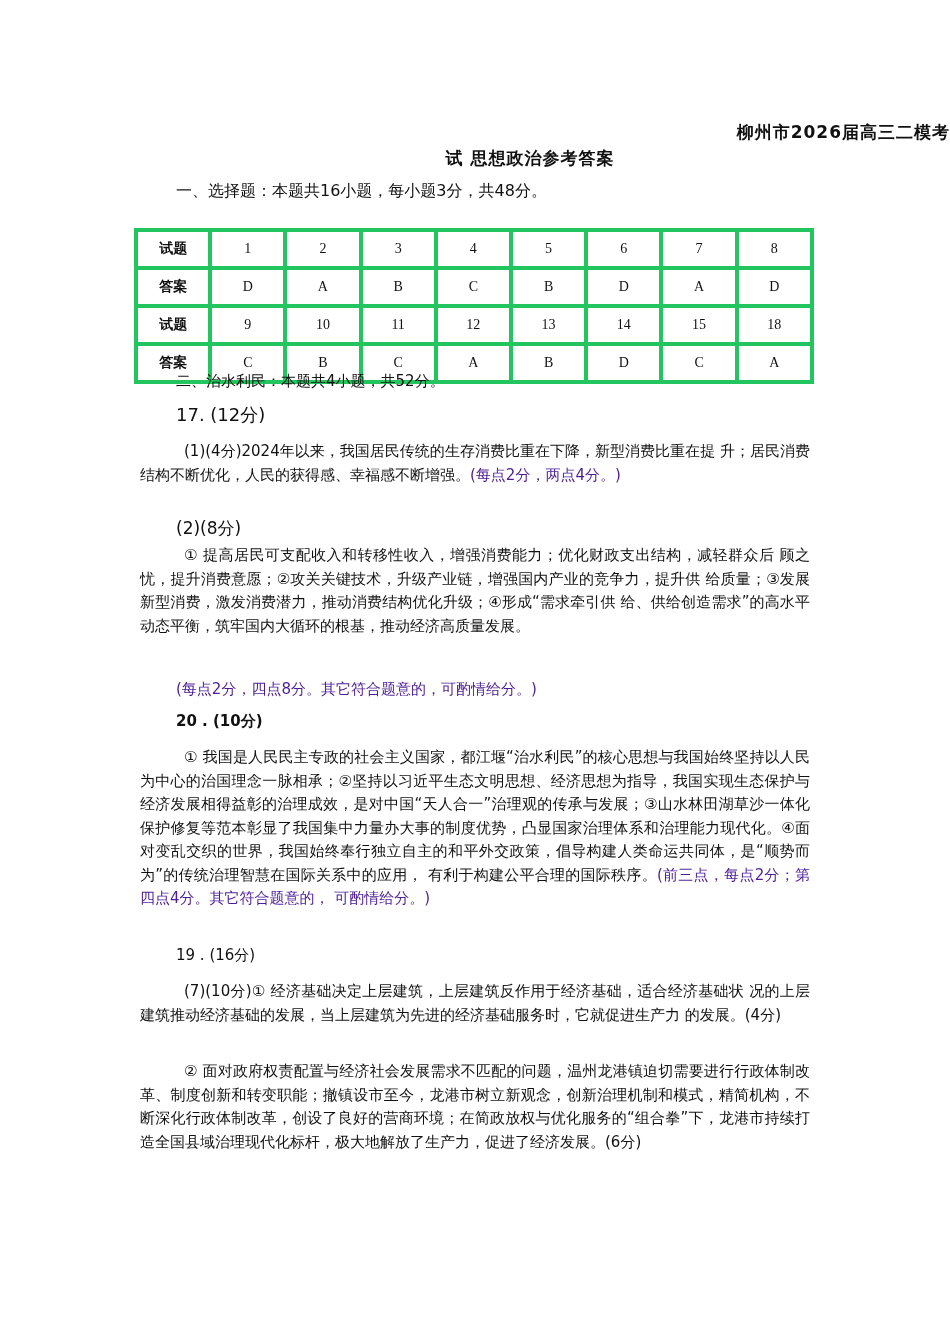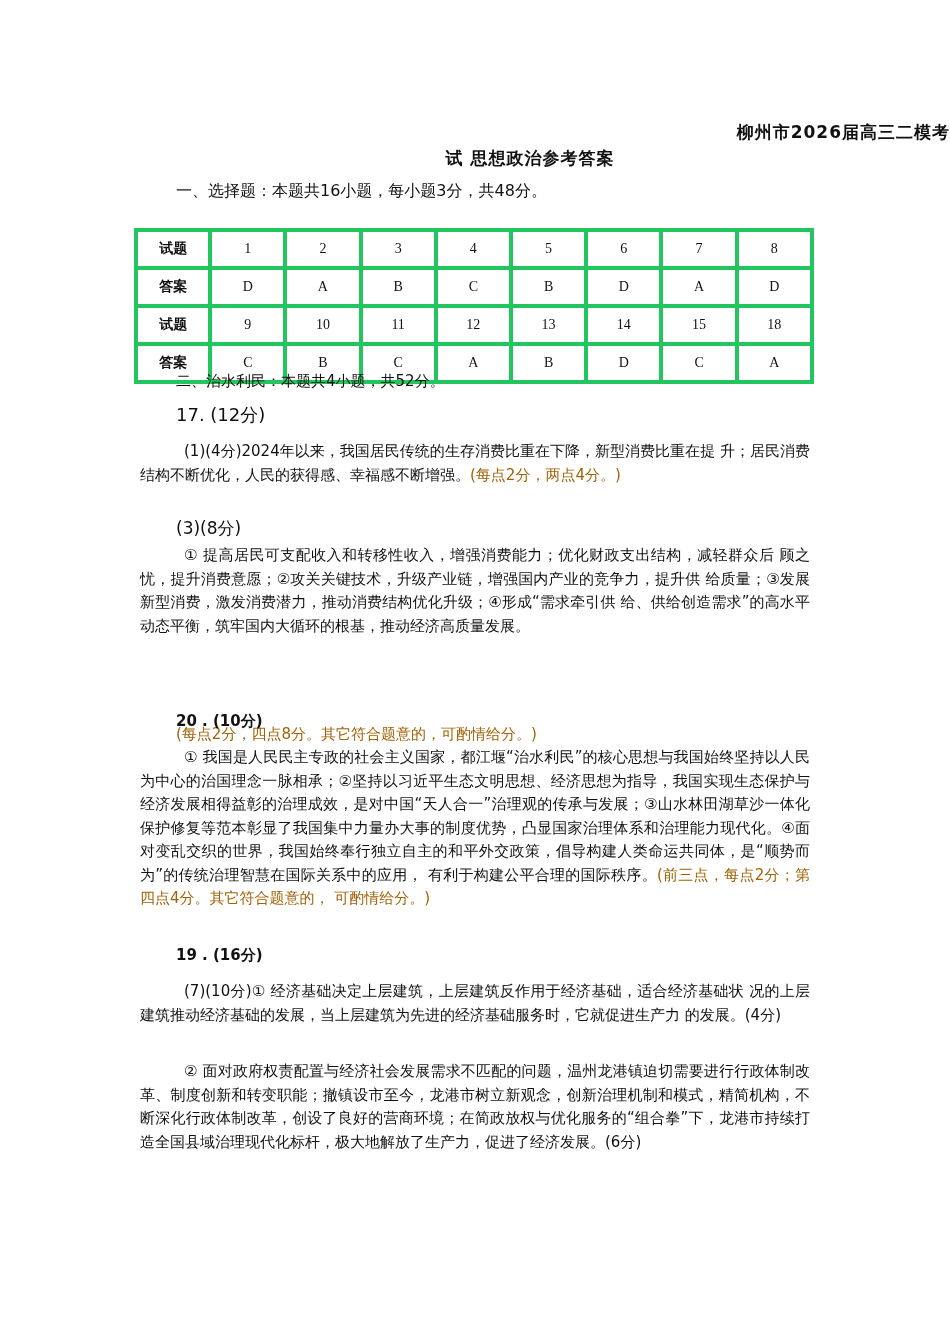--- a/index.html
+++ b/index.html
@@ -34,25 +34,25 @@
     font-family: "DejaVu Sans", sans-serif; font-weight: bold;
     font-size: 14px; width: 74px;
   }
   .sec2 { left: 176px; top: 372px; font-size: 15px; }
   .q17 { left: 176px; top: 403px; font-size: 18px; }
   .para {
     position: absolute; left: 140px; width: 670px;
     font-size: 15px; line-height: 23.5px; text-indent: 44px;
     text-align: justify;
   }
-  .blue { color: #a16207; margin-top: 45px; }
+  .blue { color: #4c1d95; }
   .sub2 { left: 176px; top: 517px; font-size: 17px; }
   .note17 { left: 176px; top: 680px; font-size: 15px; }
   .q18 { left: 176px; top: 712px; font-size: 15px; font-weight: bold; }
-  .q19 { left: 176px; top: 946px; font-size: 15px; font-weight: bold; text-align: right; }
+  .q19 { left: 176px; top: 946px; font-size: 15px; font-weight: normal; text-align: right; }
 </style>
 </head>
 <body>
 
 <div class="abs title1">柳州市2026届高三二模考</div>
 <div class="abs title2">试  思想政治参考答案</div>
 <div class="abs sec1">一、选择题：本题共16小题，每小题3分，共48分。</div>
 
 <table class="answers">
   <tbody>
@@ -101,21 +101,21 @@
     <td>A</td>
   </tr>
 </tbody>
   </table>
 
 <div class="abs sec2">二、治水利民：本题共4小题，共52分。</div>
 
 <div class="abs q17">17. (12分)</div>
 <div class="para" style="top:440px;"><span>(1)(4分)2024年以来，我国居民传统的生存消费比重在下降，新型消费比重在提 升；居民消费结构不断优化，人民的获得感、幸福感不断增强。</span><span class="blue">(每点2分，两点4分。)</span></div>
 
-<div class="abs sub2">(3)(8分)</div>
+<div class="abs sub2">(2)(8分)</div>
 <div class="para" style="top:544px;">① 提高居民可支配收入和转移性收入，增强消费能力；优化财政支出结构，减轻群众后  顾之忧，提升消费意愿；②攻关关键技术，升级产业链，增强国内产业的竞争力，提升供  给质量；③发展新型消费，激发消费潜力，推动消费结构优化升级；④形成“需求牵引供  给、供给创造需求”的高水平动态平衡，筑牢国内大循环的根基，推动经济高质量发展。</div>
 <div class="abs note17 blue">(每点2分，四点8分。其它符合题意的，可酌情给分。)</div>
 
 <div class="abs q18">20 . (10分)</div>
 <div class="para" style="top:746px;"><span>① 我国是人民民主专政的社会主义国家，都江堰“治水利民”的核心思想与我国始终坚持以人民为中心的治国理念一脉相承；②坚持以习近平生态文明思想、经济思想为指导，我国实现生态保护与经济发展相得益彰的治理成效，是对中国“天人合一”治理观的传承与发展；③山水林田湖草沙一体化保护修复等范本彰显了我国集中力量办大事的制度优势，凸显国家治理体系和治理能力现代化。④面对变乱交织的世界，我国始终奉行独立自主的和平外交政策，倡导构建人类命运共同体，是“顺势而为”的传统治理智慧在国际关系中的应用，  有利于构建公平合理的国际秩序。</span><span class="blue">(前三点，每点2分；第四点4分。其它符合题意的，    可酌情给分。)</span></div>
 
 <div class="abs q19">19 . (16分)</div>
 <div class="para" style="top:980px;">(7)(10分)① 经济基础决定上层建筑，上层建筑反作用于经济基础，适合经济基础状  况的上层建筑推动经济基础的发展，当上层建筑为先进的经济基础服务时，它就促进生产力  的发展。(4分)</div>
 <div class="para" style="top:1060px;">② 面对政府权责配置与经济社会发展需求不匹配的问题，温州龙港镇迫切需要进行行政体制改革、制度创新和转变职能；撤镇设市至今，龙港市树立新观念，创新治理机制和模式，精简机构，不断深化行政体制改革，创设了良好的营商环境；在简政放权与优化服务的“组合拳”下，龙港市持续打造全国县域治理现代化标杆，极大地解放了生产力，促进了经济发展。(6分)</div>
 

